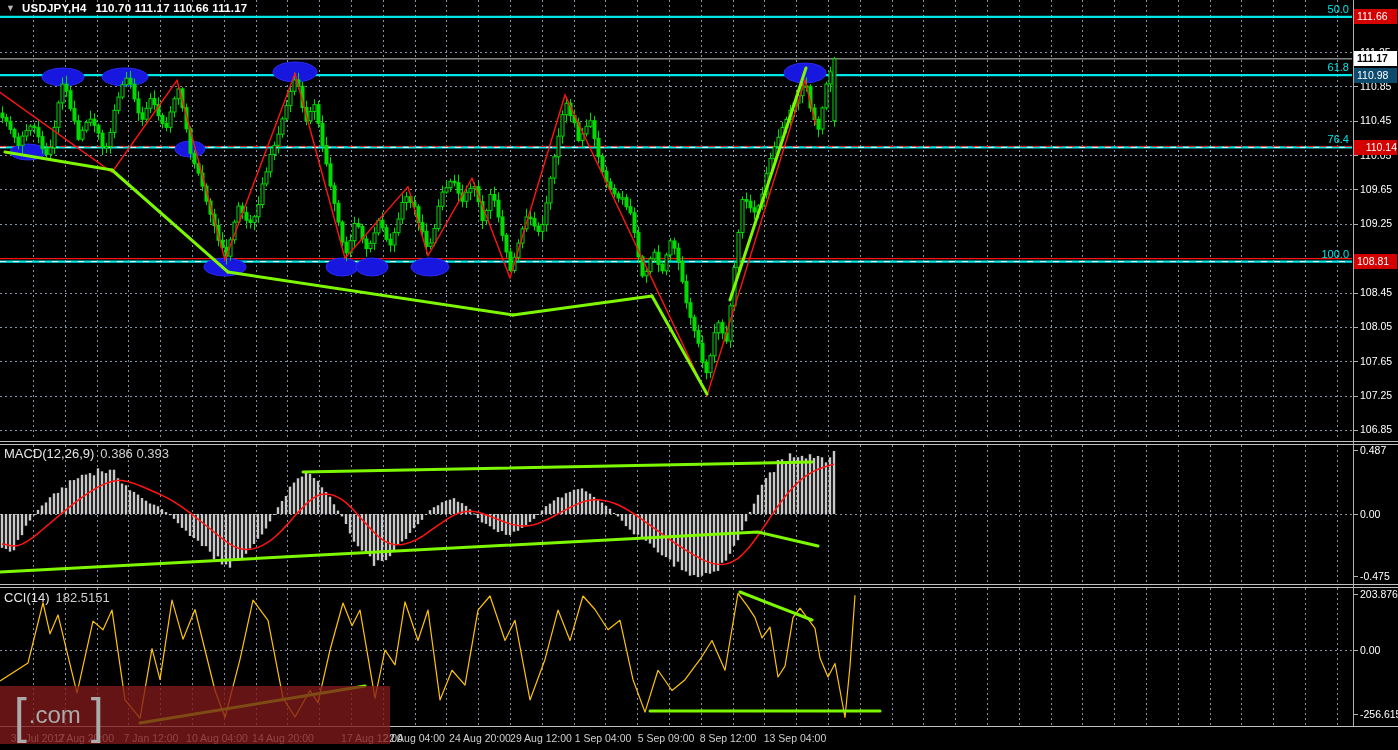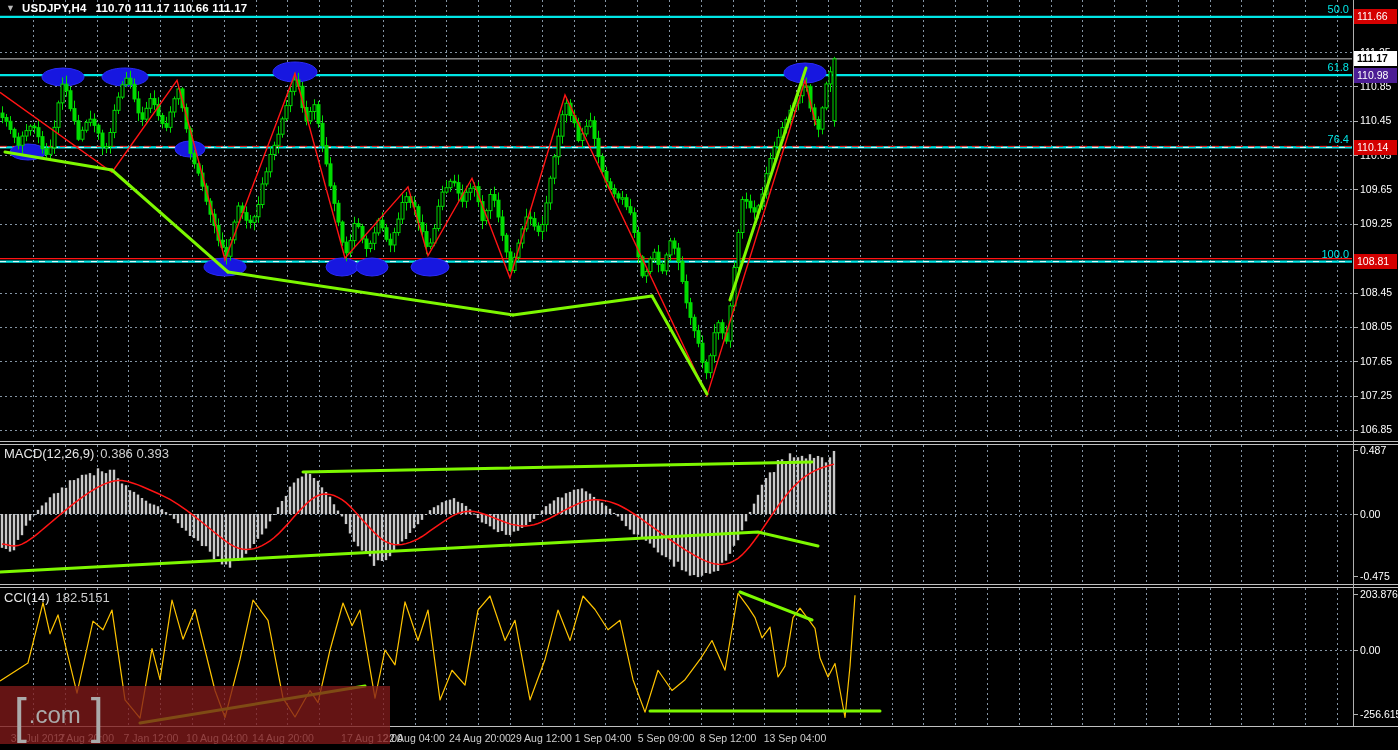--- a/index.html
+++ b/index.html
@@ -887,22 +887,22 @@
       <div class="ptick" style="top: 389.1px;">107.25</div>
       <div class="ptick" style="top: 423.46px;">106.85</div>
       <div class="ptick" style="top: 443.5px;">0.487</div>
       <div class="ptick" style="top: 507.5px;">0.00</div>
       <div class="ptick" style="top: 569.5px;">-0.475</div>
       <div class="ptick" style="top: 587.5px;">203.8765</div>
       <div class="ptick" style="top: 643.5px;">0.00</div>
       <div class="ptick" style="top: 707.5px;">-256.615</div>
       <div class="badge" style="top: 9.281px; background: rgb(212, 0, 0); color: rgb(255, 255, 255); font-weight: 400;">111.66</div>
       <div class="badge" style="top: 51.372px; background: rgb(255, 255, 255); color: rgb(0, 0, 0); font-weight: 700;">111.17</div>
-      <div class="badge" style="top: 67.693px; background: #4c1d95; color: rgb(255, 255, 255); font-weight: 400;">110.98</div>
-      <div class="badge" style="top: 139.849px; background: rgb(212, 0, 0); color: rgb(255, 255, 255); font-weight: 400;">110.14</div>
+      <div class="badge" style="top: 67.693px; background: #0c4a6e; color: rgb(255, 255, 255); font-weight: 400;">110.98</div>
+      <div class="badge" style="top: 139.849px; background: rgb(212, 0, 0); color: rgb(255, 255, 255); font-weight: 400; text-align: right;">110.14</div>
       <div class="badge" style="top: 254.096px; background: rgb(212, 0, 0); color: rgb(255, 255, 255); font-weight: 400;">108.81</div>
       <div class="fib-label" style="top: 2.781px; color: rgb(0, 230, 230);">50.0</div>
       <div class="fib-label" style="top: 61.193px; color: rgb(0, 230, 230);">61.8</div>
       <div class="fib-label" style="top: 133.349px; color: rgb(0, 230, 230);">76.4</div>
       <div class="fib-label" style="top: 247.596px; color: rgb(0, 230, 230);">100.0</div>
     </div>
 
   <div class="title-bar">
     <span class="dd-icon">▼</span>
     <span>USDJPY,H4</span>

